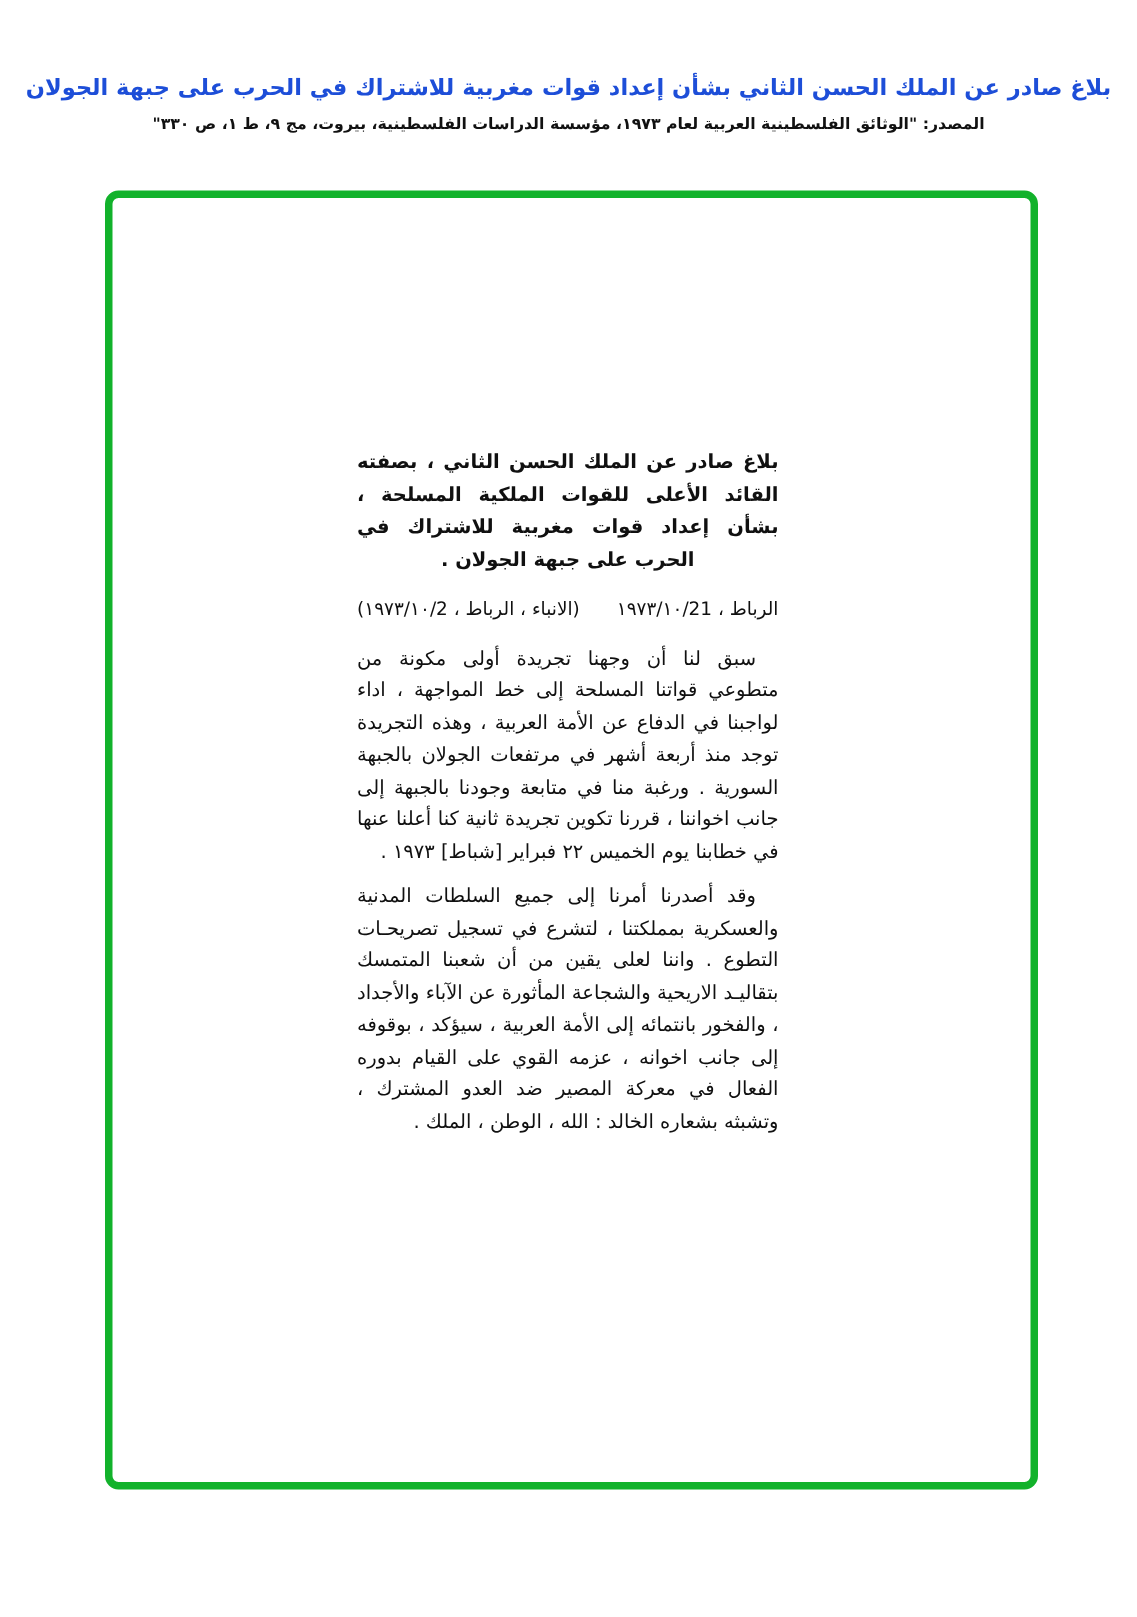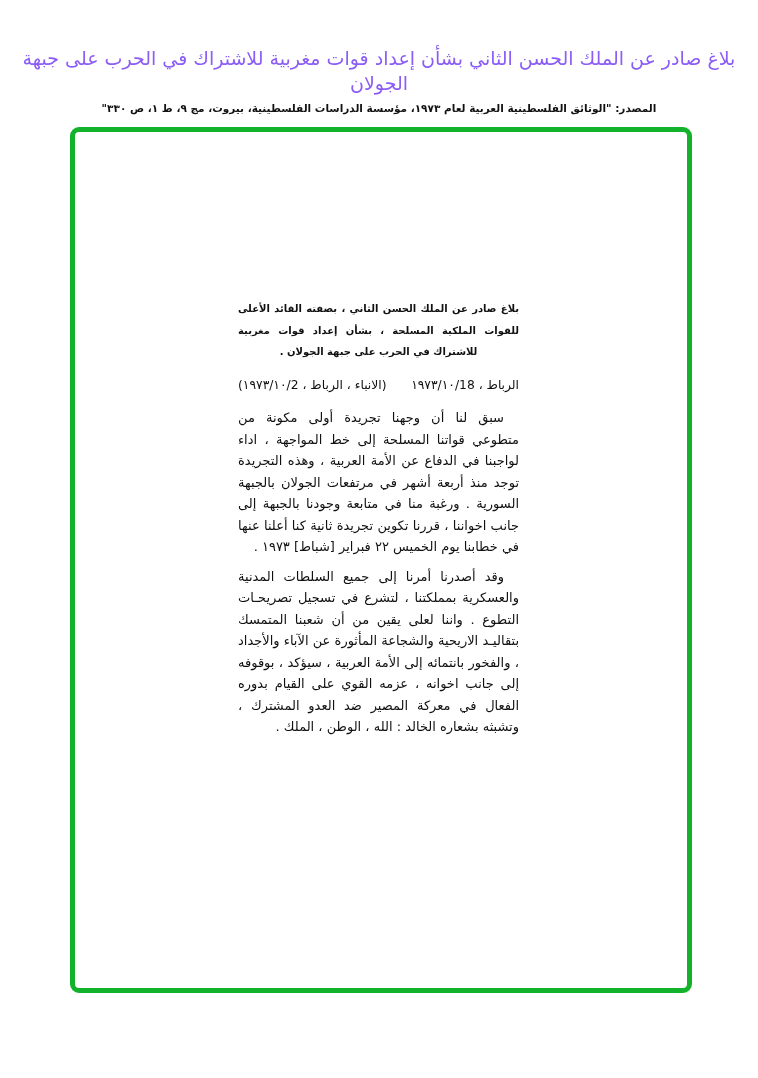--- a/index.html
+++ b/index.html
@@ -17,24 +17,24 @@
   }
   .page-header {
     position: absolute;
     top: 46px;
     left: 0;
     width: 758px;
     text-align: center;
     direction: rtl;
   }
   .page-title {
-    font-size: 19px;
-    font-weight: normal;
+    font-size: 15px;
+    font-weight: bold;
     line-height: 25px;
-    color: #8b5cf6;
+    color: #1d4ed8;
   }
   .page-source {
     font-size: 10.5px;
     font-weight: bold;
     line-height: 16px;
     margin-top: 4px;
     color: #111111;
   }
   .doc-frame {
     position: absolute;
@@ -51,21 +51,21 @@
     left: 238px;
     top: 298px;
     width: 281px;
     direction: rtl;
     font-size: 13px;
     line-height: 21.5px;
     color: #101010;
   }
   .doc-heading {
     font-weight: bold;
-    font-size: 10px;
+    font-size: 13px;
     text-align: justify;
     text-align-last: center;
     margin: 0 0 12px 0;
   }
   .dateline {
     display: flex;
     justify-content: space-between;
     align-items: baseline;
     font-size: 12.3px;
     margin: 0 0 11px 0;
@@ -84,21 +84,21 @@
   <div class="page-title">بلاغ صادر عن الملك الحسن الثاني بشأن إعداد قوات مغربية للاشتراك في الحرب على جبهة الجولان</div>
   <div class="page-source">المصدر: "الوثائق الفلسطينية العربية لعام ١٩٧٣، مؤسسة الدراسات الفلسطينية، بيروت، مج ٩، ط ١، ص ٣٣٠"</div>
 </header>
 
 <div class="doc-frame"></div>
 
 <section class="doc-text">
   <div class="doc-heading">بلاغ صادر عن الملك الحسن الثاني ، بصفته القائد الأعلى للقوات الملكية المسلحة ، بشأن إعداد قوات مغربية للاشتراك في الحرب على جبهة الجولان .</div>
 
   <div class="dateline">
-    <span>الرباط ، ١٩٧٣/١٠/18</span>
+    <span>الرباط ، ١٩٧٣/١٠/21</span>
     <span>(الانباء ، الرباط ، ١٩٧٣/١٠/2)</span>
   </div>
 
   <p class="doc-para">سبق لنا أن وجهنا تجريدة أولى مكونة من متطوعي قواتنا المسلحة إلى خط المواجهة ، اداء لواجبنا في الدفاع عن الأمة العربية ، وهذه التجريدة توجد منذ أربعة أشهر في مرتفعات الجولان بالجبهة السورية . ورغبة منا في متابعة وجودنا بالجبهة إلى جانب اخواننا ، قررنا تكوين تجريدة ثانية كنا أعلنا عنها في خطابنا يوم الخميس ٢٢ فبراير [شباط] ١٩٧٣ .</p>
 
 
   <p class="doc-para">وقد أصدرنا أمرنا إلى جميع السلطات المدنية والعسكرية بمملكتنا ، لتشرع في تسجيل تصريحـات التطوع . واننا لعلى يقين من أن شعبنا المتمسك بتقاليـد الاريحية والشجاعة المأثورة عن الآباء والأجداد ، والفخور بانتمائه إلى الأمة العربية ، سيؤكد ، بوقوفه إلى جانب اخوانه ، عزمه القوي على القيام بدوره الفعال في معركة المصير ضد العدو المشترك ، وتشبثه بشعاره الخالد : الله ، الوطن ، الملك .</p>
 </section>
 
 </body></html>

